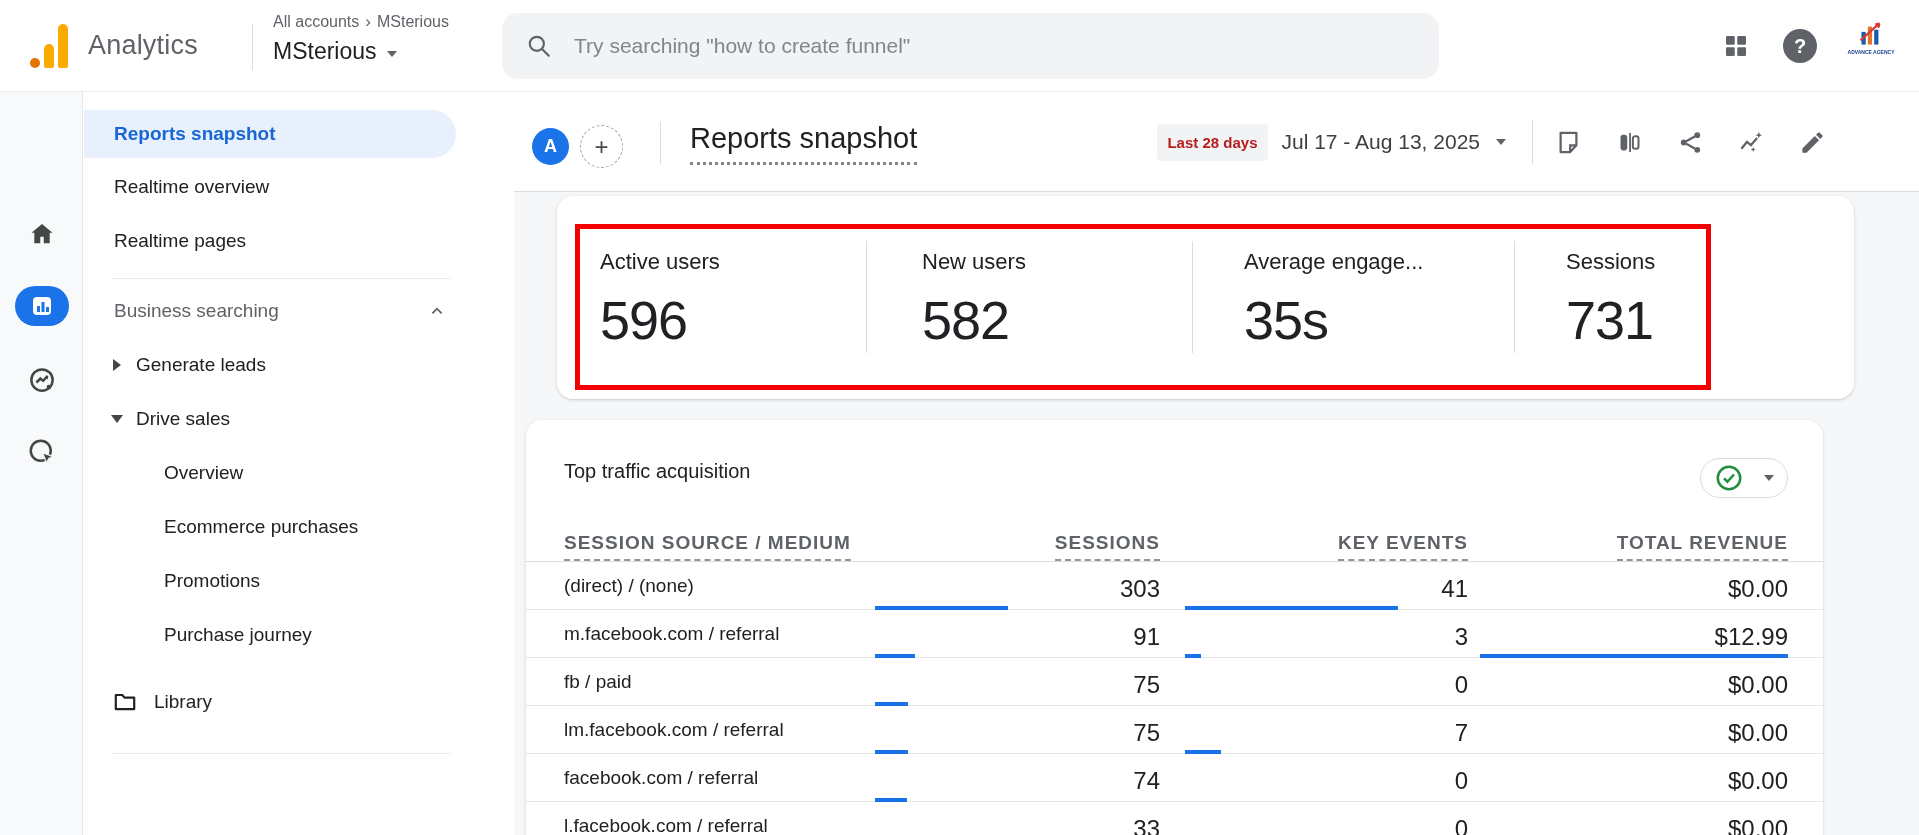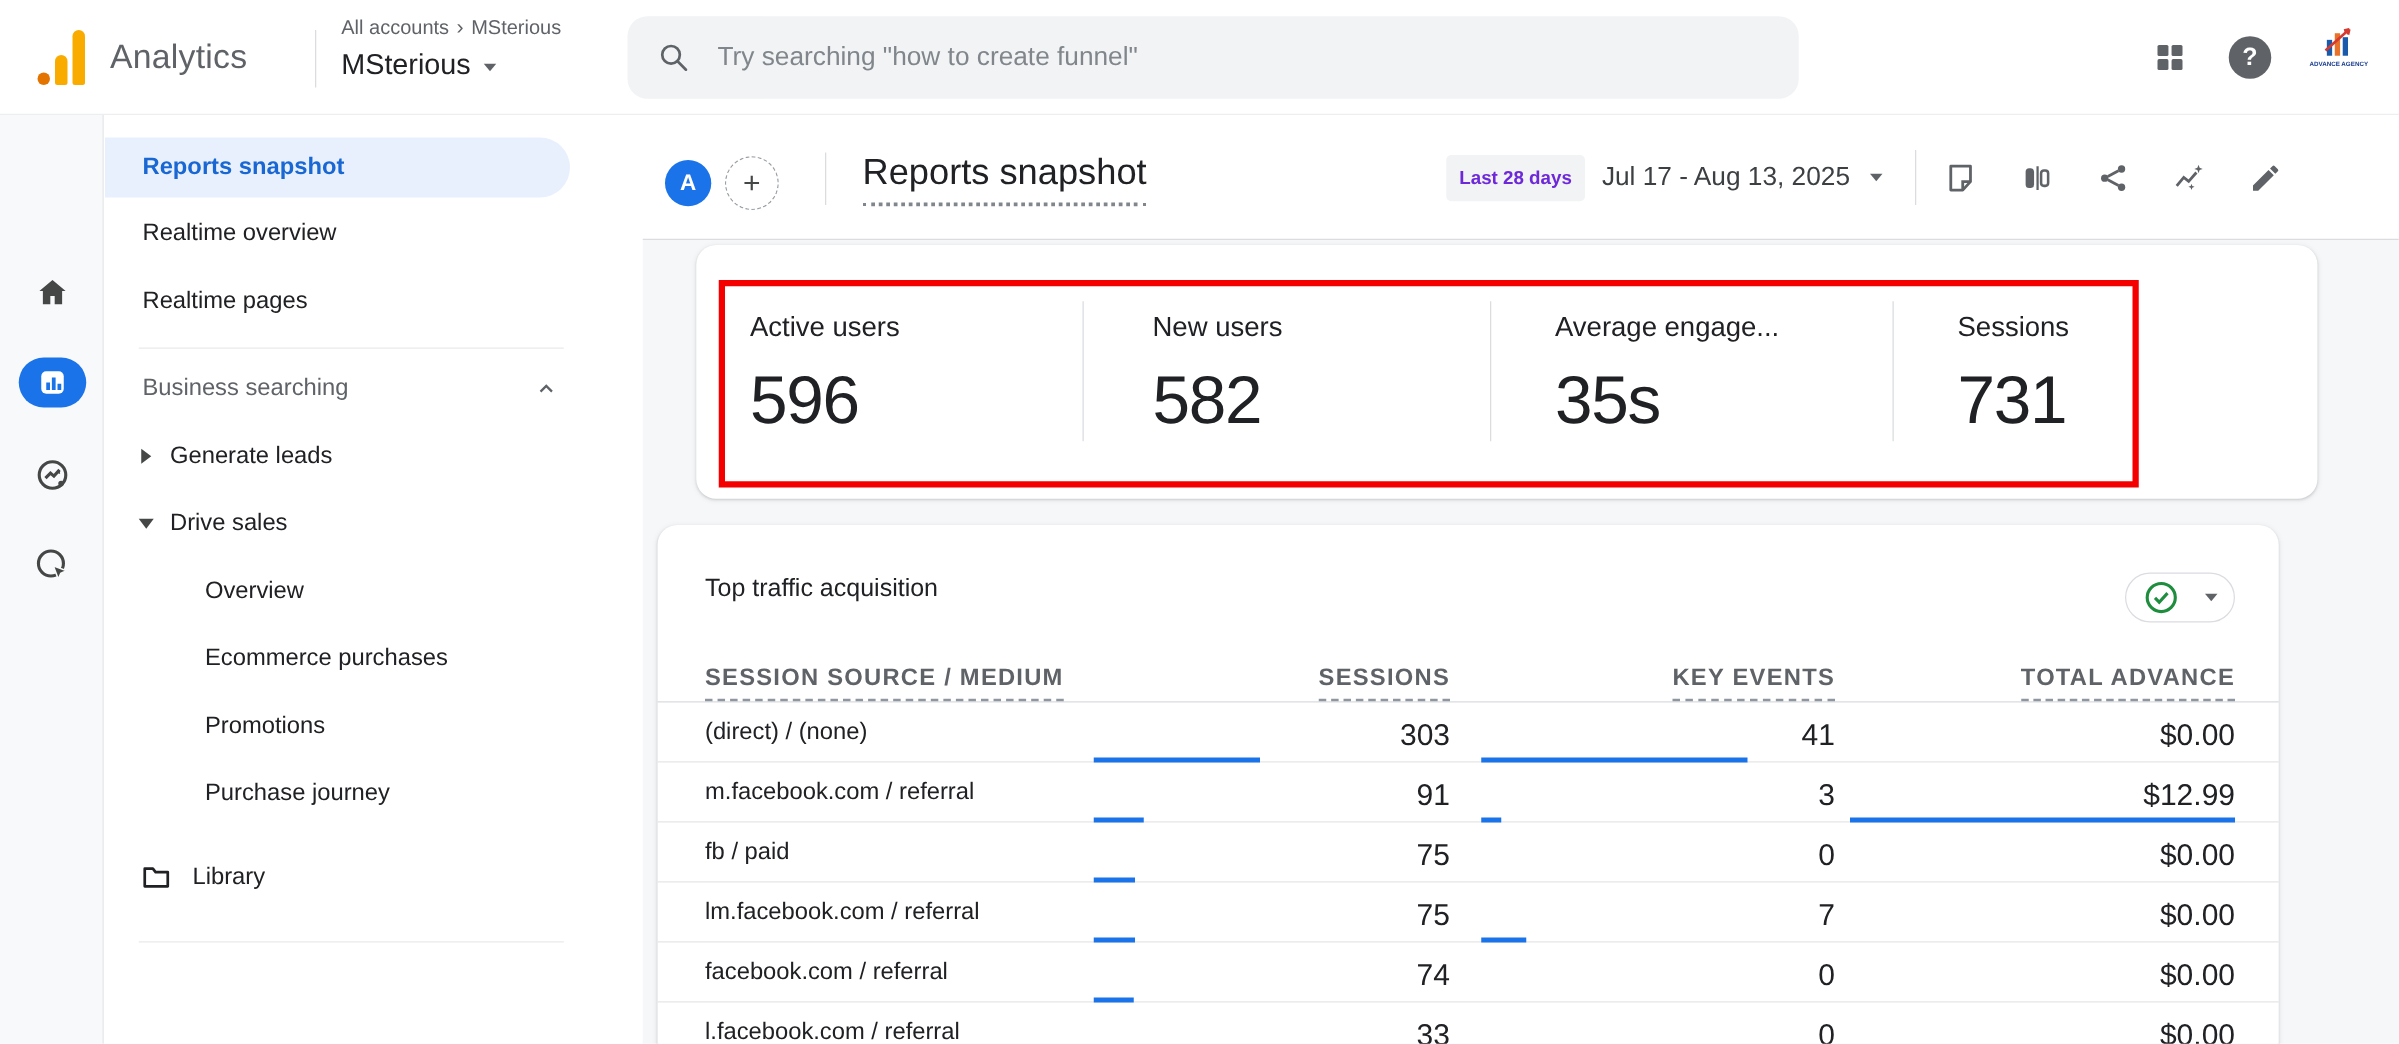--- a/index.html
+++ b/index.html
@@ -65,21 +65,21 @@
   .content-head { position:absolute; left:0; top:0; width:1405px; height:100px; background:#fff; border-bottom:1px solid #dadce0; }
   .owner-badge { position:absolute; left:18px; top:36px; width:37px; height:37px; border-radius:50%; background:#1a73e8;
     color:#fff; font-size:18px; font-weight:bold; display:flex; align-items:center; justify-content:center; cursor:pointer; }
   .add-btn { position:absolute; left:66px; top:33px; width:43px; height:43px; border-radius:50%; background:#fff;
     border:1px dashed #9aa0a6; color:#444746; font-size:24px; font-weight:normal; display:flex; align-items:center;
     justify-content:center; cursor:pointer; }
   .head-sep { position:absolute; left:146px; top:30px; width:1px; height:42px; background:#dadce0; }
   .page-title { position:absolute; left:176px; top:30px; font-size:29px; color:#202124;
     border-bottom:3px dotted #80868b; padding-bottom:7px; cursor:pointer; }
   .head-right { position:absolute; right:93px; top:0; height:100px; display:flex; align-items:center; }
-  .date-chip { font-size:15px; font-weight:bold; color:#6d28d9; background:#f1f3f4; padding:10px 10px; border-radius:4px; }
+  .date-chip { font-size:15px; font-weight:bold; color:#b91c1c; background:#f1f3f4; padding:10px 10px; border-radius:4px; }
   .date-text { font-size:21px; color:#3c4043; margin-left:14px; }
   .date-ctl { display:flex; align-items:center; cursor:pointer; }
   .date-ctl .caret { margin-left:16px; }
   .head-right .vsep2 { width:1px; height:44px; background:#dadce0; margin:0 22px 0 26px; }
   .toolbar { display:flex; align-items:center; gap:34px; }
 
   .scrollarea { position:absolute; left:0; top:100px; width:1405px; height:643px; background:#f5f7f9; overflow:hidden; }
   .card { position:absolute; background:#fff; border-radius:16px;
     box-shadow:0 1px 2px rgba(60,64,67,.18), 0 1px 5px rgba(60,64,67,.08); }
   .card.metrics { left:12px; top:4px; width:1297px; height:203px;margin-left:31px; }
@@ -337,21 +337,21 @@
           <circle cx="12" cy="12" r="9" fill="none" stroke="#1e8e3e" stroke-width="2"></circle>
           <path d="M8 12.3l2.7 2.7 5.3-5.8" fill="none" stroke="#1e8e3e" stroke-width="2"></path>
         </svg>
         <span class="caret"></span>
       </div>
 
       <div class="thead">
         <div class="th" style="left:38px; top:8px"><span>SESSION SOURCE / MEDIUM</span></div>
         <div class="th right" style="left:434px; width:200px; top:8px"><span>SESSIONS</span></div>
         <div class="th right" style="left:742px; width:200px; top:8px"><span>KEY EVENTS</span></div>
-        <div class="th right" style="left:1062px; width:200px; top:8px"><span>TOTAL ADVANCE</span></div>
+        <div class="th right" style="left:1062px; width:200px; top:8px"><span>TOTAL REVENUE</span></div>
       </div>
 
       <div class="trow" style="top:142px">
         <span class="src">(direct) / (none)</span>
         <span class="num n-s">303</span>
         <span class="num n-k">41</span>
         <span class="num n-r">$0.00</span>
         <i class="bar b-s" style="width: 133px;"></i>
         <i class="bar b-k" style="width: 213px;"></i>
 

